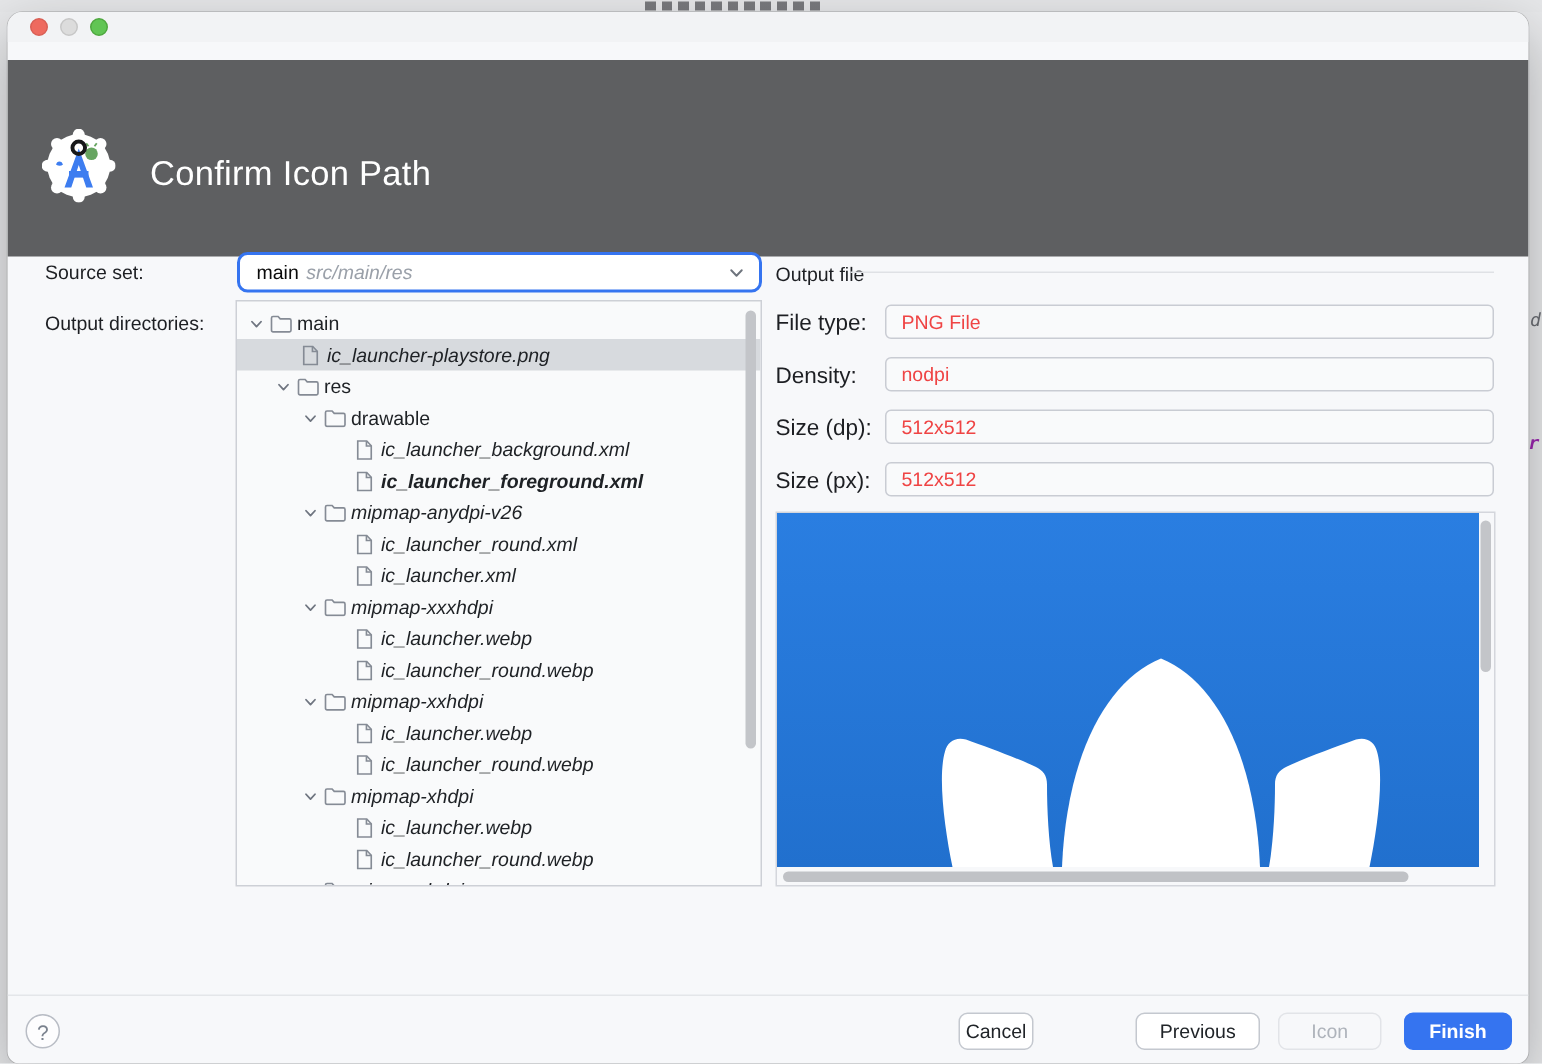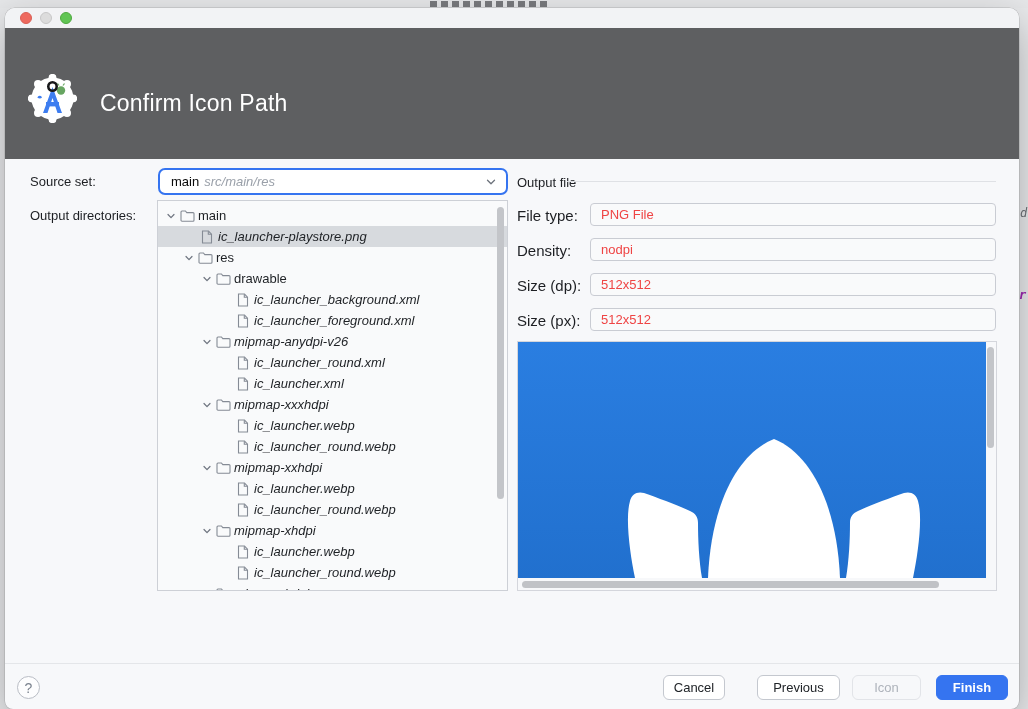--- a/index.html
+++ b/index.html
@@ -17,21 +17,21 @@
     border-radius:10px 10px 8px 8px; box-shadow:0 0 0 0.5px rgba(0,0,0,.18), 0 14px 40px rgba(0,0,0,.28);
     overflow:hidden; z-index:1; }
 
   .titlebar { position:absolute; left:0; top:0; width:100%; height:20px; background:#f2f3f5; }
   .titlebar-title { position:absolute; left:0; right:0; top:3px; text-align:center; font-size:13px; font-weight:bold; color:#3a3d41; }
   .light { position:absolute; top:4px; width:12px; height:12px; border-radius:50%; }
   .light.close { left:15px; background:#ee6a5f; border:.5px solid #d95f55; }
   .light.min   { left:35px; background:#dcdcdc; border:.5px solid #c7c7c7; }
   .light.max   { left:55px; background:#61c554; border:.5px solid #4fa83f; }
 
-  .header { position:absolute; left:0; top:20px; width:100%; height:131px; background:#5e5f61; }
+  .header { position:absolute; left:0; top:32px; width:100%; height:131px; background:#5e5f61; }
   .header-title { position:absolute; left:95px; top:62px; color:#ffffff; font-size:23px; font-weight:400; letter-spacing:.2px; }
   .logo-badge { position:absolute; left:23px; top:46px; }
 
   .label { font-size:13px; color:#1d1f23; }
   .lbl-source { position:absolute; left:25px; top:166px; }
   .lbl-outdirs { position:absolute; left:25px; top:200px; }
 
   .combo { position:absolute; left:153px; top:160px; width:350px; height:27px; background:#ffffff;
     border:2px solid #3574F0; border-radius:7px; display:flex; align-items:center; padding:0 8px 0 11px; }
   .combo-value { font-size:13px; color:#0a0a0a; }
@@ -182,21 +182,21 @@
         </div>
         <div class="tree-row" style="padding-left: 76px; align-items: center;">
           <span class="ti">
             <svg width="12" height="14" viewBox="0 0 12 14">
               <path d="M1.5 1 h6 l3 3.2 v8.8 h-9 z" fill="none" stroke="#858b95" stroke-width="1.1"></path>
               <path d="M7.3 1.2 v3.1 h3" fill="none" stroke="#858b95" stroke-width="1.1"></path>
             </svg>
           </span>
           <span class="tree-label it">ic_launcher_background.xml</span>
         </div>
-        <div class="tree-row" style="padding-left: 76px;">
+        <div class="tree-row" style="padding-left: 76px; font-weight: bold;">
           <span class="ti">
             <svg width="12" height="14" viewBox="0 0 12 14">
               <path d="M1.5 1 h6 l3 3.2 v8.8 h-9 z" fill="none" stroke="#858b95" stroke-width="1.1"></path>
               <path d="M7.3 1.2 v3.1 h3" fill="none" stroke="#858b95" stroke-width="1.1"></path>
             </svg>
           </span>
           <span class="tree-label it">ic_launcher_foreground.xml</span>
         </div>
         <div class="tree-row" style="padding-left: 42px;">
           <span class="tw">
@@ -365,19 +365,19 @@
       <path d="M117 236 C112 212 107 176 112 159 C113.5 152.5 119 149 126 151 C140 156 159 163 172 169 C177.5 171.5 180 175 180 181 C180 197 181 219 184 236 Z" fill="#ffffff"></path>
       <path d="M395 236 C400 212 405 176 400 159 C398.5 152.5 393 149 386 151 C372 156 353 163 340 169 C334.5 171.5 332 175 332 181 C332 197 331 219 328 236 Z" fill="#ffffff"></path>
     </svg>
     <div class="preview-vthumb"></div>
     <div class="preview-hthumb"></div>
   </div>
 
   <div class="footer-sep"></div>
   <div class="help-btn">?</div>
   <div id="buttons">
-      <button class="btn " style="left: 658px; width: 62px;">Cancel</button>
+      <button class="btn " style="left: 634px; width: 50px;">Cancel</button>
       <button class="btn " style="left: 752px; width: 83px;">Previous</button>
       <button class="btn disabled" style="left: 847px; width: 69px;">Icon</button>
       <button class="btn primary" style="left: 931px; width: 72px;">Finish</button>
     </div>
 
 </div>
 
 </body></html>

